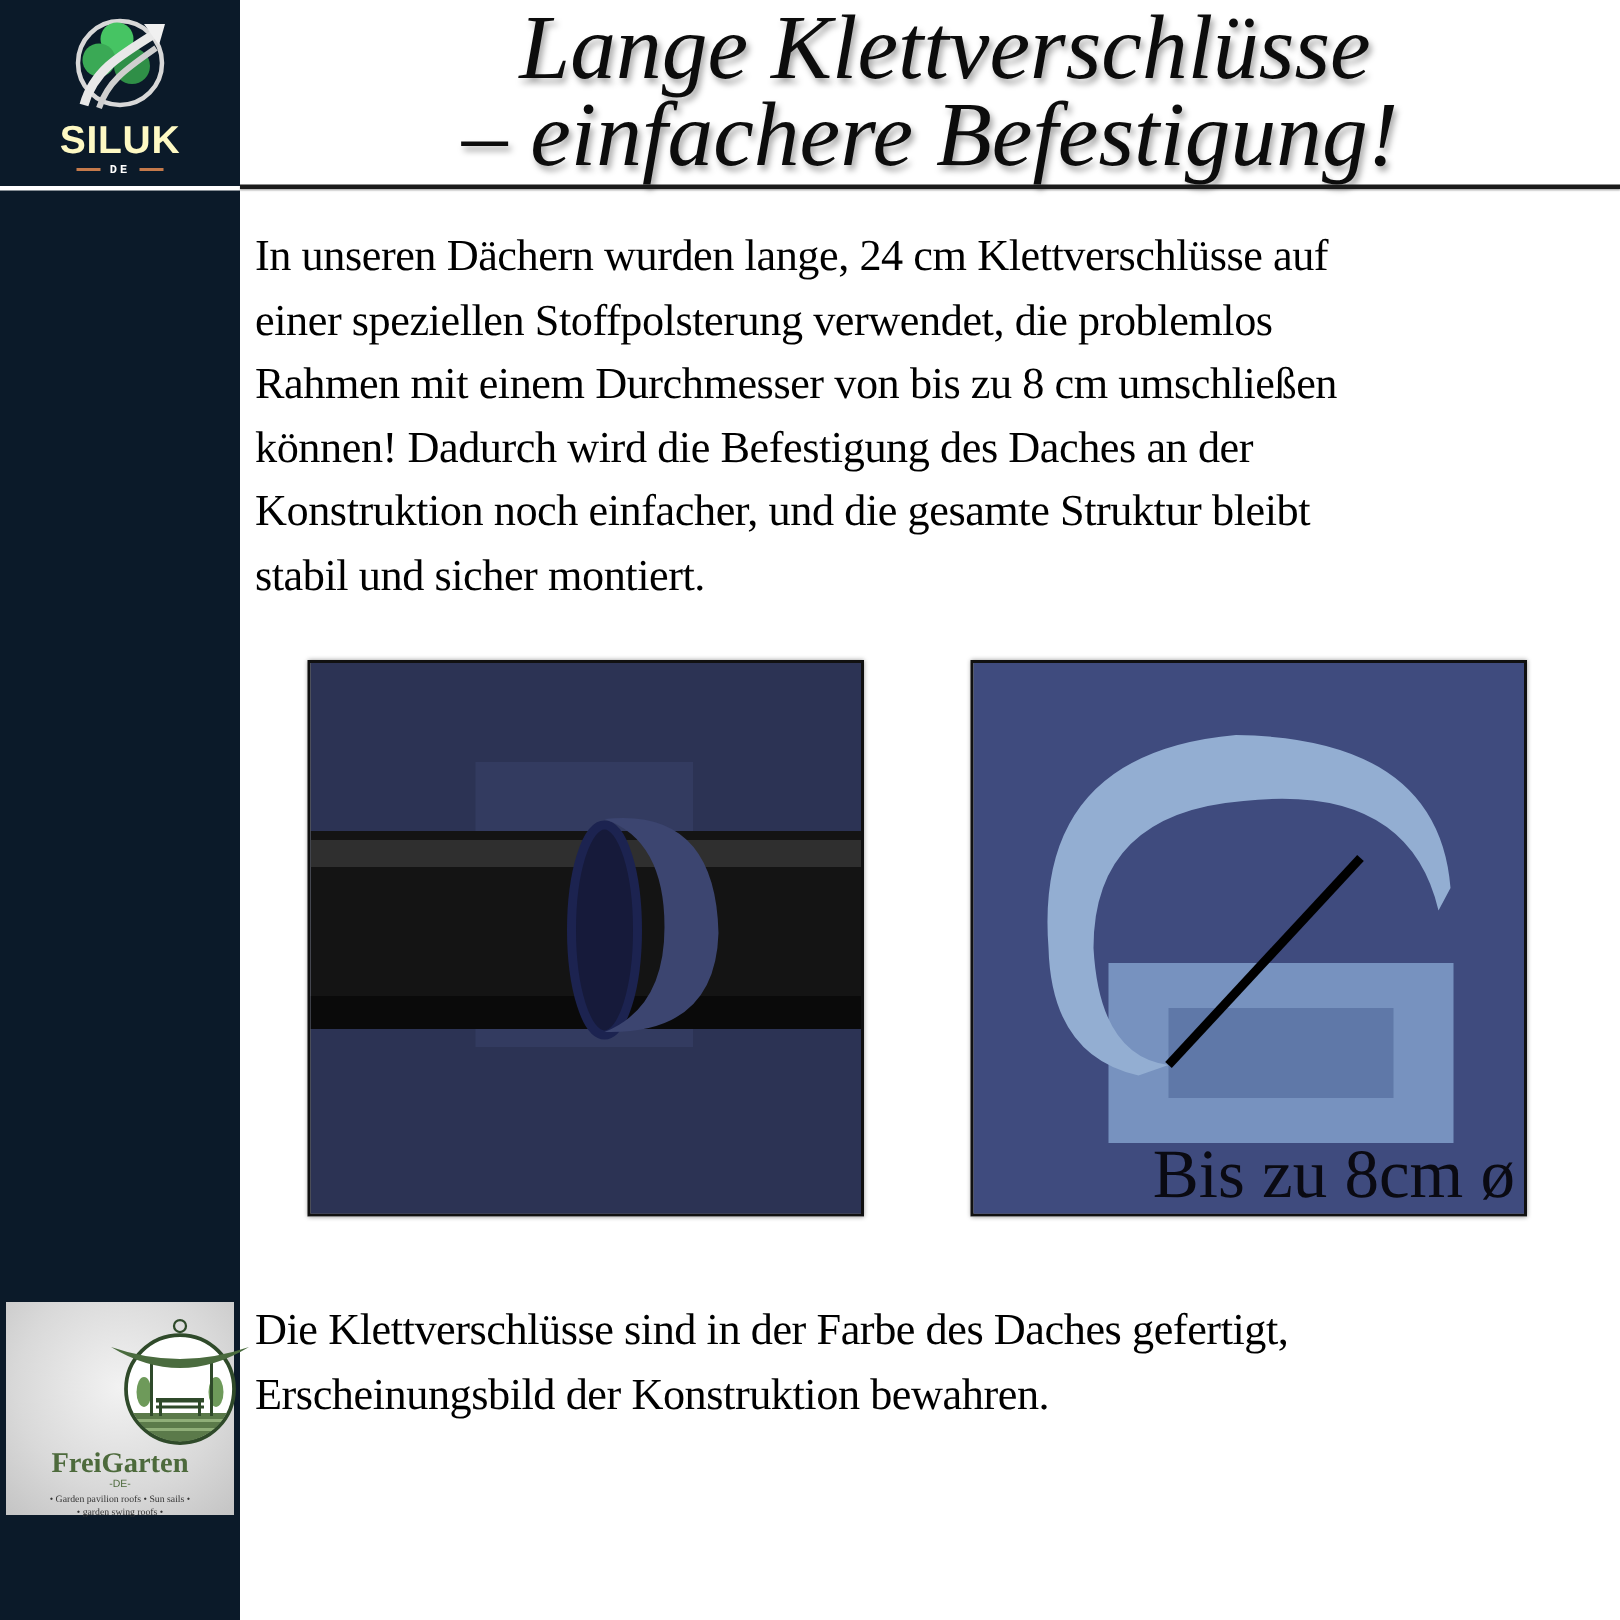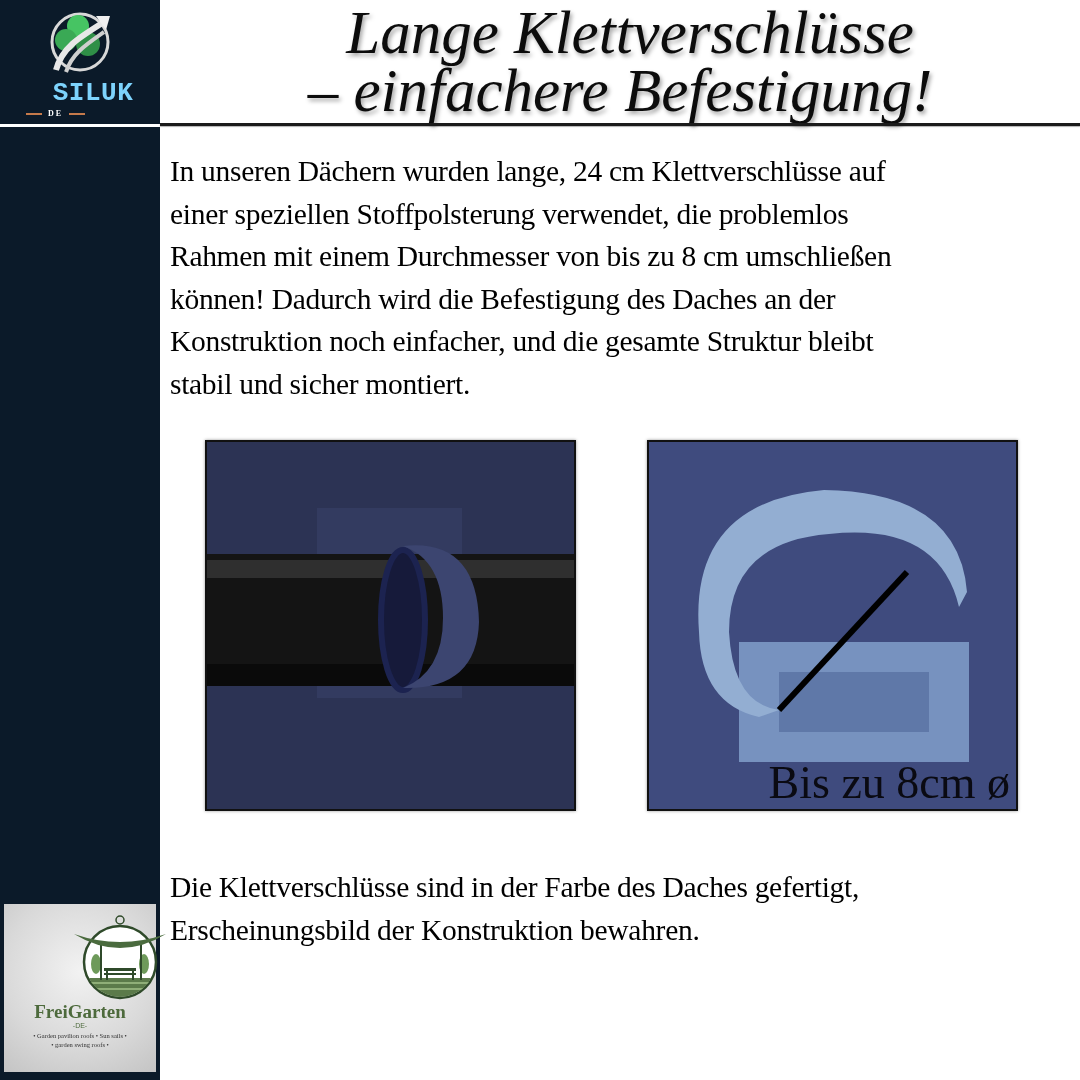--- a/index.html
+++ b/index.html
@@ -4,25 +4,25 @@
 <style>
   * { box-sizing: border-box; margin: 0; padding: 0; }
   html, body { width: 1080px; height: 1080px; overflow: hidden; background: #ffffff; }
   body { position: relative; font-family: "Liberation Serif", "DejaVu Serif", serif; color: #1a1a1a; }
 
   .sidebar { position: absolute; left: 0; top: 0; width: 160px; height: 1080px; background: #0b1a29; }
   .sidebar-divider { position: absolute; left: 0; top: 124px; width: 160px; height: 3px; background: #ffffff; }
 
   .brand-logo { position: absolute; left: 20px; top: 6px; width: 120px; height: 112px; }
   .brand-logo svg { position: absolute; left: 28px; top: 2px; }
-  .brand-name { position: absolute; left: 13px; top: 72px; width: 120px; text-align: center;
-    font-family: Liberation Mono, monospace; font-weight: bold; font-size: 26px;
-    color: #7dd3fc; letter-spacing: 0.5px; }
-  .brand-sub { position: absolute; left: 0; top: 103px; width: 120px; 
-    font-family: Liberation Serif, serif; font-size: 8px; font-weight: bold; color: #ffffff; letter-spacing: 2px; }
+  .brand-name { position: absolute; left: 0; top: 72px; width: 120px; text-align: center;
+    font-family: Liberation Sans, sans-serif; font-weight: bold; font-size: 26px;
+    color: #fef9c3; letter-spacing: 0.5px; }
+  .brand-sub { position: absolute; left: 0; top: 103px; width: 120px; text-align: center;
+    font-family: Liberation Mono, monospace; font-size: 8px; font-weight: bold; color: #ffffff; letter-spacing: 2px; }
   .brand-sub .dash { display: inline-block; width: 16px; height: 2px; background: #c57a4b; vertical-align: middle; margin: 0 6px; }
 
   .header-rule { position: absolute; left: 160px; top: 123px; width: 920px; height: 3px; background: #1b1b1b; box-shadow: 0 1px 1px rgba(0,0,0,0.3); }
 
   .title { position: absolute; left: 160px; top: 0; width: 920px; text-align: center;
     font-family: "Liberation Serif", "DejaVu Serif", serif; font-style: italic; font-size: 61px; line-height: 58px;
     color: #0c0c0c; text-shadow: 2px 3px 4px rgba(0,0,0,0.35); padding-top: 4px; }
   .title-line { display: block; }
   .title-line.l1 { padding-left: 20px; }
   .title-line.l2 { }
@@ -31,21 +31,21 @@
   .body-text .line { display: block; white-space: nowrap; }
   .para-1 { top: 150px; }
   .para-2 { top: 866px; }
 
   .photo { position: absolute; width: 371px; height: 371px; border: 2px solid #111; box-shadow: 0 0 3px rgba(0,0,0,0.4); overflow: hidden; }
   .photo-left { left: 205px; top: 440px; background: linear-gradient(180deg, #2f3658 0%, #2b3252 40%, #262c48 100%); }
   .photo-right { left: 647px; top: 440px; background: linear-gradient(160deg, #4b5a8c 0%, #3d4a7c 50%, #33406e 100%); }
 
   .photo-caption { position: absolute; right: 6px; bottom: 0; font-size: 46px; color: #0a0a12; font-family: "Liberation Serif", serif; }
 
-  .partner-logo { position: absolute; left: 4px; top: 904px; width: 152px; height: 168px; background: radial-gradient(circle at 50% 40%, #f2f2f2 0%, #d9d9d9 60%, #c4c4c4 100%); padding-left: 40px; }
+  .partner-logo { position: absolute; left: 4px; top: 868px; width: 152px; height: 142px; background: radial-gradient(circle at 50% 40%, #f2f2f2 0%, #d9d9d9 60%, #c4c4c4 100%); padding-left: 40px; }
   .partner-name { position: absolute; left: 0; top: 97px; width: 152px; text-align: center; font-family: "Liberation Serif", serif; font-size: 19px; font-weight: bold; color: #4d6a3c; }
   .partner-sub { position: absolute; left: 0; top: 118px; width: 152px; text-align: center; font-size: 7px; color: #4d6a3c; font-family: Liberation Sans, sans-serif; }
   .partner-tag { position: absolute; left: 0; width: 152px; text-align: center; font-size: 6.5px; color: #333; font-family: "Liberation Serif", serif; }
   .partner-tag.t1 { top: 128px; }
   .partner-tag.t2 { top: 137px; }
 </style>
 </head>
 <body>
 
 <div class="sidebar">

